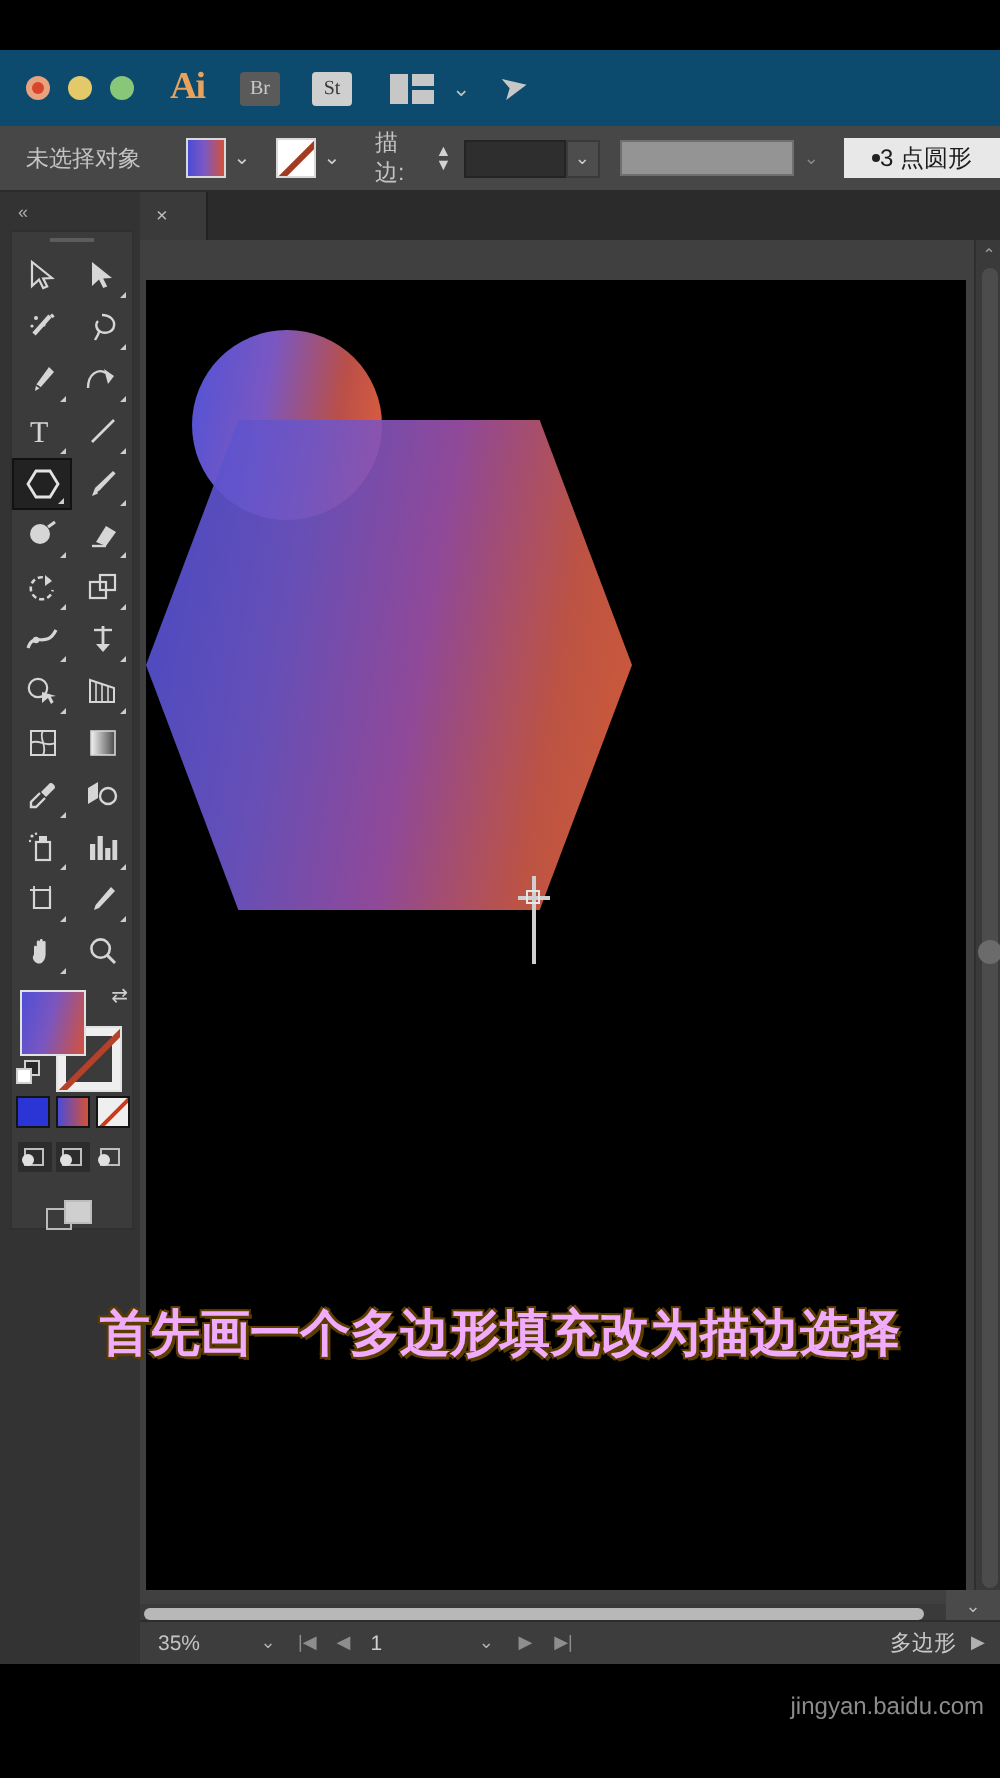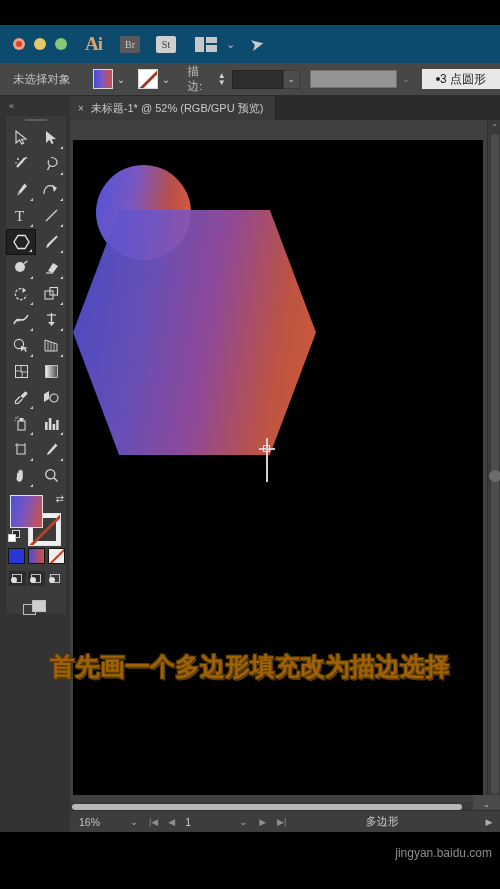--- a/index.html
+++ b/index.html
@@ -213,39 +213,39 @@
     position:absolute; left:70px; top:810px; width:430px; height:22px;
     background:#3d3d3d; display:flex; align-items:center; color:#c4c4c4; font-size:10.5px;
     border-top:1px solid #2d2d2d;
   }
   .sb-zoom{ margin-left:9px; width:42px; }
   .sb-chev{ width:26px; text-align:center; color:#b5b5b5; font-size:9px;}
   .sb-nav{ display:flex; align-items:center; gap:10px; color:#8e8e8e; font-size:9px; margin-left:2px;}
   .sb-page{ margin-left:10px; width:46px; color:#cfcfcf; }
   .sb-chev2{ width:24px; text-align:center; color:#b5b5b5; font-size:9px;}
   .sb-nav2{ display:flex; align-items:center; gap:11px; color:#8e8e8e; font-size:9px; margin-left:4px;}
-  .sb-tool{ flex:1; text-align:center; color:#c9c9c9; font-size:11px;}
+  .sb-tool{ flex:1; text-align:right; color:#c9c9c9; font-size:11px;}
   .sb-arrow{ width:22px; text-align:center; color:#b0b0b0; font-size:9px;}
 
   
   .bottom-black{ position:absolute; left:0; top:832px; width:500px; height:57px; background:#000; }
   .watermark{
     position:absolute; right:8px; top:845px; width:112px; text-align:right; color:#7d7d7d;
   }
   .wm-logo{ font-size:17px; font-weight:bold; color:#8c8c8c; letter-spacing:-0.5px; font-family:"Liberation Sans", sans-serif;}
   .wm-logo .bubble{
     display:inline-block; background:#8c8c8c; color:#1a1a1a; border-radius:7px 7px 7px 2px;
     padding:0 4px; font-size:13px; margin:0 1px;
   }
   .wm-url{ font-size:12px; color:#8c8c8c; margin-top:1px; font-family:"Liberation Sans", sans-serif;}
 
   
   .subtitle{
     position:absolute; left:0; top:652px; width:500px; text-align:center;
-    color:#a16207; font-size:25px; font-weight:bold; line-height:30px;
+    color:#f0abfc; font-size:25px; font-weight:bold; line-height:30px;
     text-shadow: 1.5px 1.5px 0 #5c3d00, -1px -1px 0 #5c3d00, 1px -1px 0 #5c3d00, -1px 1px 0 #5c3d00;
     font-family:"DejaVu Sans","Liberation Sans", sans-serif;
     pointer-events:none;
   }
   .subtitle div{ white-space:nowrap; }
 </style>
 </head>
 <body>
 
 <div id="app">
@@ -545,21 +545,20 @@
 
     <div class="screenmode">
       <i class="s1"></i>
         <i class="s2"></i>
     </div>
   </div>
 
   <div class="tabbar">
     <div class="tab">
       <span class="tab-x">×</span>
-      <span>未标题-1* @ 52% (RGB/GPU 预览)</span>
     </div>
   </div>
 
   <div class="canvas-area">
     <div class="artboard">
       <div class="shape-circle"></div>
       <div class="shape-hex"></div>
       <div class="cursor-cross">
         <span class="v"></span>
           <span class="h"></span>
@@ -575,21 +574,21 @@
       <div class="arrow bottom">⌄</div>
     </div>
   </div>
 
   <div class="hscroll">
     <div class="thumb"></div>
     <div class="cap">⌄</div>
   </div>
 
   <div class="statusbar">
-    <div class="sb-zoom">16%</div>
+    <div class="sb-zoom">35%</div>
     <div class="sb-chev">⌄</div>
     <div class="sb-nav">
       <span>|◀</span>
       <span>◀</span>
     </div>
     <div class="sb-page">1</div>
     <div class="sb-chev2">⌄</div>
     <div class="sb-nav2">
       <span>▶</span>
       <span>▶|</span>

